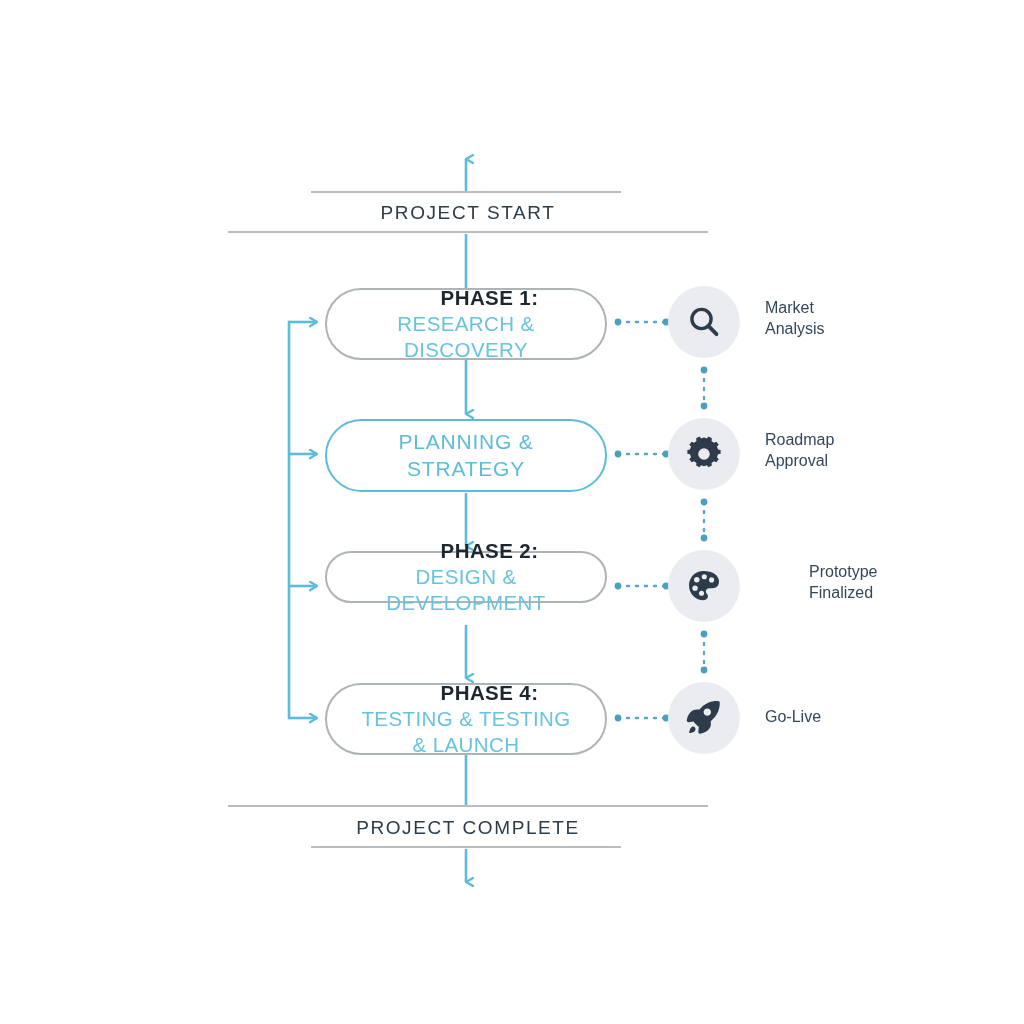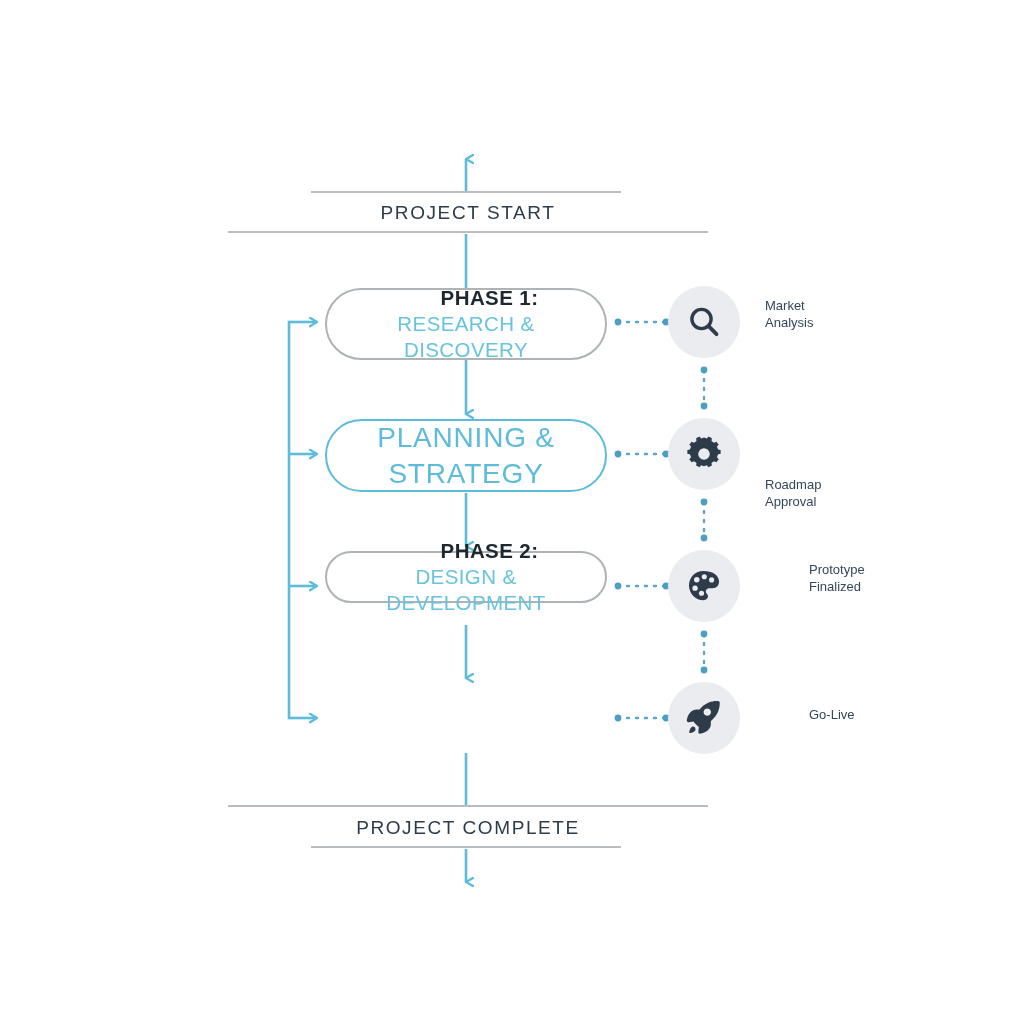--- a/index.html
+++ b/index.html
@@ -65,42 +65,42 @@
     color: #1d2730;
     font-weight: bold;
     margin-left: 47px;
   }
   .phase-main {
     color: #69c3dd;
     font-weight: 400;
   }
   .phase-main.solo {
     color: #5cbcd9;
-    font-size: 28px;
+    font-size: 21px;
     letter-spacing: 0.8px;
   }
 
   
   .icon-circle {
     position: absolute;
     width: 72px;
     height: 72px;
     border-radius: 50%;
     background: #eaecef;
     display: flex;
     align-items: center;
     justify-content: center;
   }
   .icon-circle svg { display: block; }
 
   
   .milestone-label {
     position: absolute;
     color: #33475b;
-    font-size: 13px;
+    font-size: 16px;
     line-height: 1.32;
     white-space: pre-line;
     font-weight: 400;
   }
 </style>
 </head>
 <body>
 
 <div id="canvas">
 
@@ -191,20 +191,25 @@
       <span class="phase-main solo">PLANNING &amp; STRATEGY</span>
     </div>
   </div>
 
   <div class="phase-box gray" style="left:325px; top:551px; width:282px; height:52px;">
     <div class="phase-text">
       <span class="phase-prefix">PHASE 2:</span><span> </span><span class="phase-main">DESIGN &amp; DEVELOPMENT</span>
     </div>
   </div>
 
+  <div class="phase-box gray" style="left:325px; top:683px; width:282px; height:72px;">
+    <div class="phase-text">
+      <span class="phase-prefix">PHASE 4:</span><span> </span><span class="phase-main">TESTING &amp; TESTING &amp; LAUNCH</span>
+    </div>
+  </div>
 
   <div class="icon-circle" style="left:668px; top:286px;">
     <svg width="40" height="40" viewBox="0 0 40 40">
       <circle cx="17.5" cy="17" r="9.6" fill="none" stroke="#2d3b4a" stroke-width="3.4"></circle>
       <line x1="24.6" y1="24.2" x2="32.5" y2="32.2" stroke="#2d3b4a" stroke-width="3.8" stroke-linecap="round"></line>
     </svg>
   </div>
 
   <div class="icon-circle" style="left:668px; top:418px;">
     <svg width="38" height="38" viewBox="0 0 40 40">
@@ -227,21 +232,21 @@
   <div class="icon-circle" style="left:668px; top:682px;">
     <svg width="38" height="38" viewBox="0 0 40 40">
       <path fill="#2d3b4a" d="M36.5 3.3c-0.1-0.5-0.5-0.9-1-1C30.2 1.4 22.6 3.6 17.8 8.4l-2.9 2.9c-2.3-0.3-4.6-0.2-6.3 0.6-4.9 2.4-6.3 8-6.7 10.4-0.1 0.6 0.1 1.2 0.5 1.6 0.4 0.4 1 0.6 1.5 0.5l5.3-0.6c0.1 0.5 0.3 0.9 0.7 1.3l3.4 3.4c0.4 0.4 0.8 0.6 1.3 0.7l-0.6 5.3c-0.1 0.6 0.1 1.1 0.5 1.5 0.4 0.4 1 0.6 1.6 0.5 2.4-0.4 8-1.8 10.4-6.7 0.8-1.7 0.9-4 0.6-6.3l2.9-2.9C34.8 15.8 37 8.2 36.5 3.3zM26.2 16.5c-1.5 1.5-4 1.5-5.5 0-1.5-1.5-1.5-4 0-5.5 1.5-1.5 4-1.5 5.5 0C27.8 12.5 27.8 15 26.2 16.5z"></path>
       <path fill="#2d3b4a" d="M10.1 29.6c-0.8-0.8-2.1-0.9-3-0.2-1.6 1.1-2.2 3.3-2.7 5.4-0.1 0.6 0.4 1.1 1 1 2.1-0.4 4.3-1.1 5.4-2.7C11.4 32.1 11 30.5 10.1 29.6z"></path>
     </svg>
   </div>
 
   <div class="milestone-label" style="left:765px; top:297px;">Market
 Analysis</div>
 
-  <div class="milestone-label" style="left:765px; top:429px;margin-top:47px;">Roadmap
+  <div class="milestone-label" style="left:765px; top:429px;">Roadmap
 Approval</div>
 
   <div class="milestone-label" style="left:765px; top:561px;margin-left:44px;">Prototype
 Finalized</div>
 
-  <div class="milestone-label" style="left:809px; top:706px;">Go-Live</div>
+  <div class="milestone-label" style="left:765px; top:706px;">Go-Live</div>
 
 </div>
 
 </body></html>

